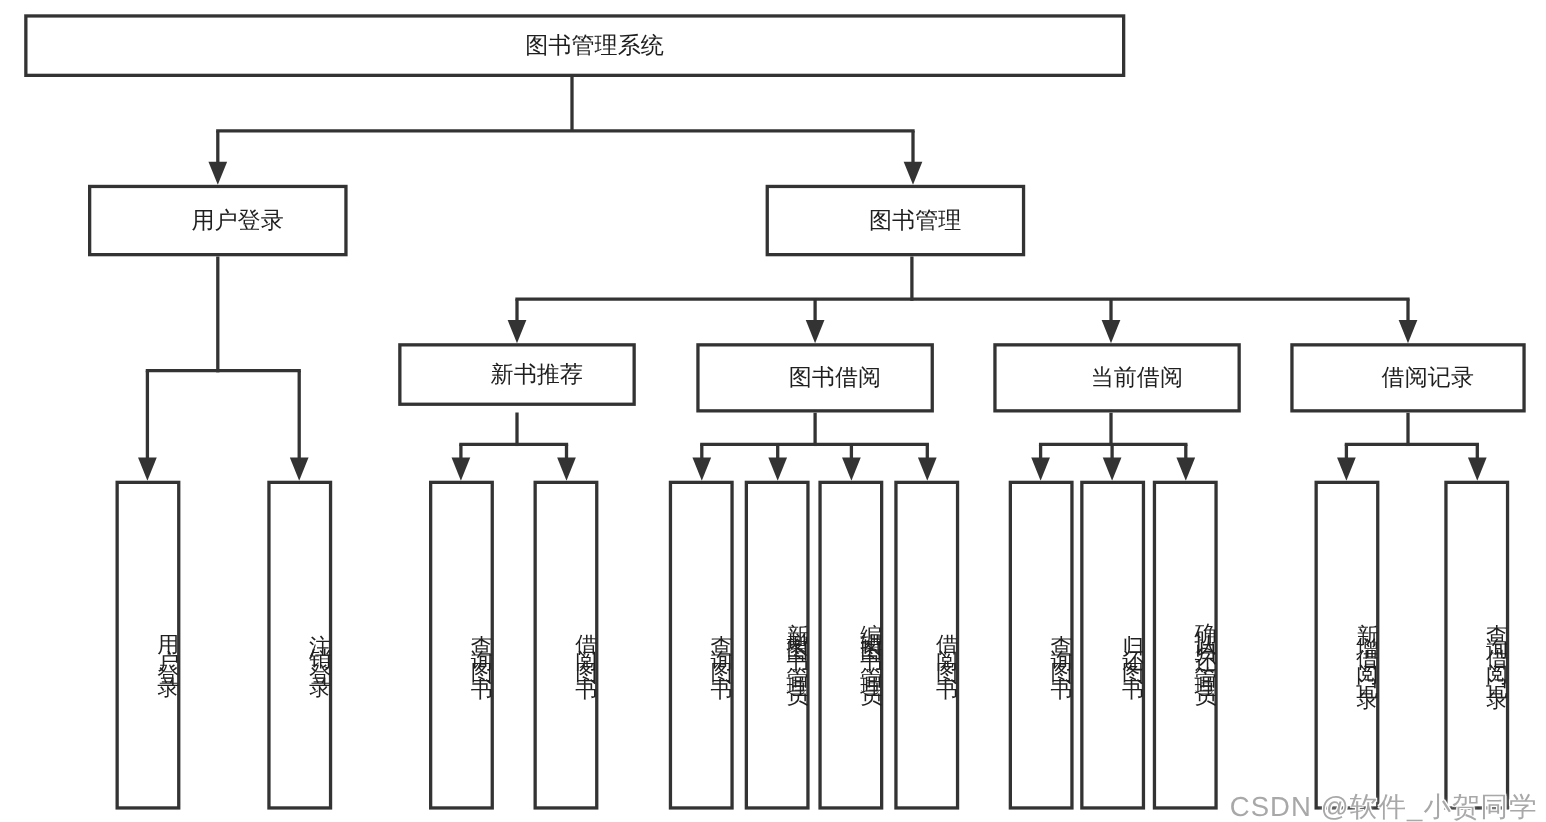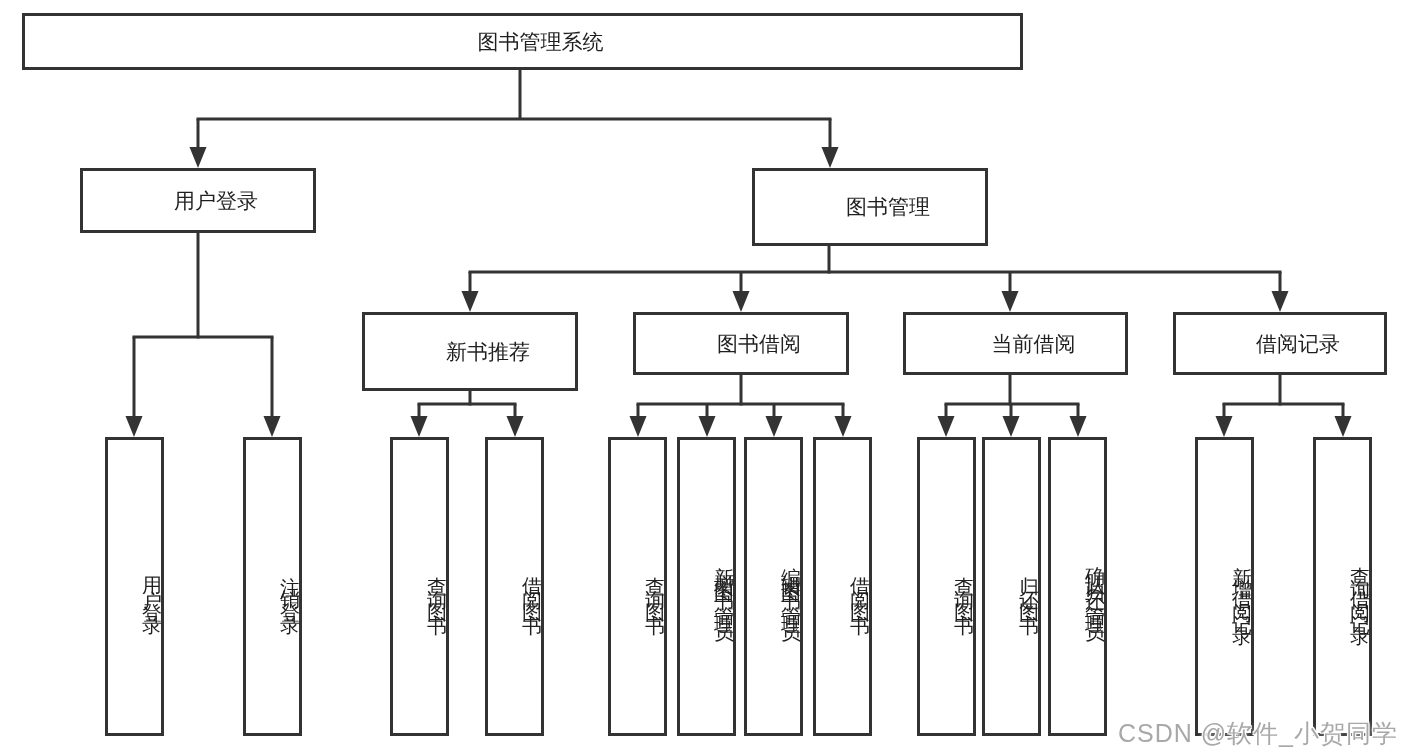--- a/index.html
+++ b/index.html
@@ -138,23 +138,23 @@
       <path d="M1224 404 V420"></path>
         <polygon points="1215.5,416 1232.5,416 1224,437"></polygon>
       <path d="M1343 404 V420"></path>
         <polygon points="1334.5,416 1351.5,416 1343,437"></polygon>
     </g>
   </svg>
 
   <div class="box" style="left:22px; top:13px; width:1001px; height:57px;">图书管理系统</div>
 
   <div class="box" style="left:80px; top:168px; width:236px; height:65px;">用户登录</div>
-  <div class="box" style="left:752px; top:168px; width:236px; height:78px;">图书管理</div>
+  <div class="box" style="left:696px; top:168px; width:236px; height:65px;">图书管理</div>
 
-  <div class="box" style="left:362px; top:312px; width:216px; height:79px;">新书推荐</div>
+  <div class="box" style="left:362px; top:312px; width:216px; height:57px;">新书推荐</div>
   <div class="box" style="left:633px; top:312px; width:216px; height:63px;">图书借阅</div>
   <div class="box" style="left:903px; top:312px; width:225px; height:63px;">当前借阅</div>
   <div class="box" style="left:1173px; top:312px; width:214px; height:63px;">借阅记录</div>
 
   <div class="box vbox v4" style="left:105px; top:437px; width:59px; height:299px;">用户登录</div>
   <div class="box vbox v4" style="left:243px; top:437px; width:59px; height:299px;">注销登录</div>
 
   <div class="box vbox v4" style="left:390px; top:437px; width:59px; height:299px;">查询图书</div>
   <div class="box vbox v4" style="left:485px; top:437px; width:59px; height:299px;">借阅图书</div>
 

